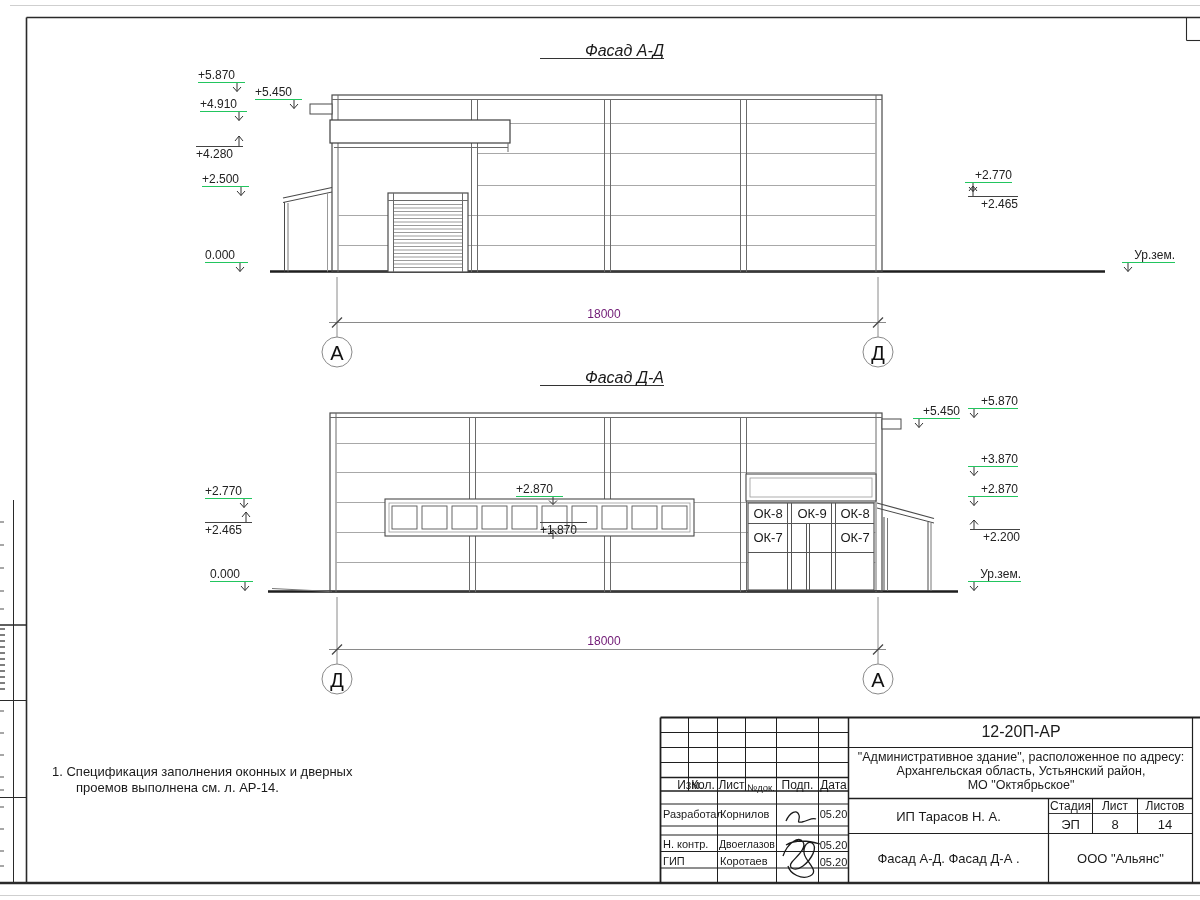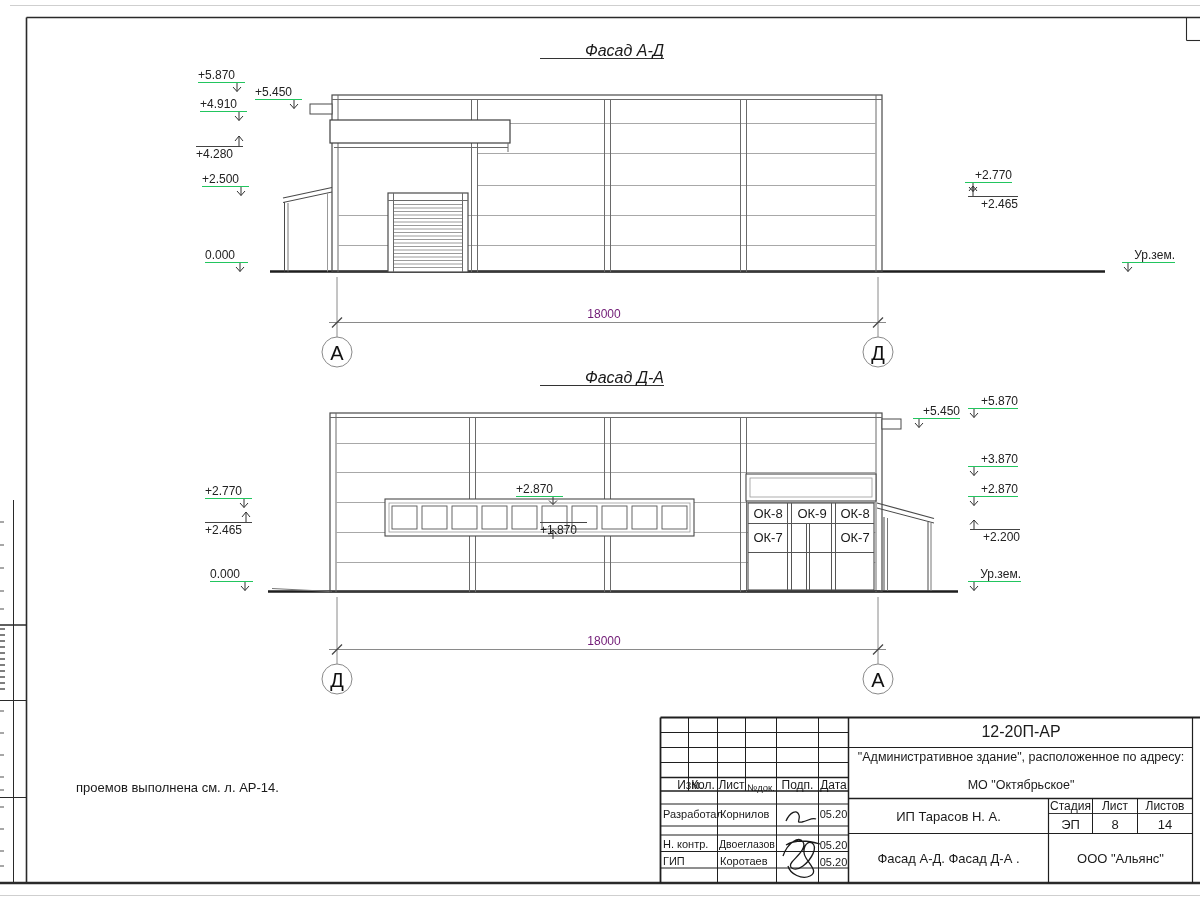--- a/index.html
+++ b/index.html
@@ -267,24 +267,26 @@
 <div class="lbl winlbl" style="left:749px;top:506px;width:38px;">ОК-8</div>
 <div class="lbl winlbl" style="left:793px;top:506px;width:38px;">ОК-9</div>
 <div class="lbl winlbl" style="left:836px;top:506px;width:38px;">ОК-8</div>
 <div class="lbl winlbl" style="left:749px;top:530px;width:38px;">ОК-7</div>
 <div class="lbl winlbl" style="left:836px;top:530px;width:38px;">ОК-7</div>
 
 <div class="lbl dim" style="left:571px;top:635px;width:66px;">18000</div>
 <div class="lbl axisletter" style="left:322px;top:668px;width:30px;">Д</div>
 <div class="lbl axisletter" style="left:863px;top:668px;width:30px;">А</div>
 
+<div class="lbl note" style="left:52px;top:764px;">1. Спецификация заполнения оконных и дверных</div>
 <div class="lbl note" style="left:76px;top:780px;">проемов выполнена см. л. АР-14.</div>
 
 <div class="lbl tbc" style="left:850px;top:723px;width:342px;font-size:16px;line-height:18px;">12-20П-АР</div>
 <div class="lbl tbc" style="left:850px;top:750px;width:342px;font-size:12.5px;line-height:14px;">"Административное здание", расположенное по адресу:</div>
+<div class="lbl tbc" style="left:850px;top:764px;width:342px;font-size:12.5px;line-height:14px;">Архангельская область, Устьянский район,</div>
 <div class="lbl tbc" style="left:850px;top:778px;width:342px;font-size:12.5px;line-height:14px;">МО "Октябрьское"</div>
 
 <div class="lbl tbc" style="left:660px;top:779px;width:28px;padding-left:16px;">Изм.</div>
 <div class="lbl tbc" style="left:689px;top:779px;width:28px;">Кол.</div>
 <div class="lbl tbc" style="left:718px;top:779px;width:27px;">Лист</div>
 <div class="lbl tbc" style="left:746px;top:781px;width:30px;font-size:9.5px;">№док.</div>
 <div class="lbl tbc" style="left:777px;top:779px;width:41px;">Подп.</div>
 <div class="lbl tbc" style="left:819px;top:779px;width:29px;">Дата</div>
 
 <div class="lbl tb" style="left:663px;top:808px;">Разработал</div>

